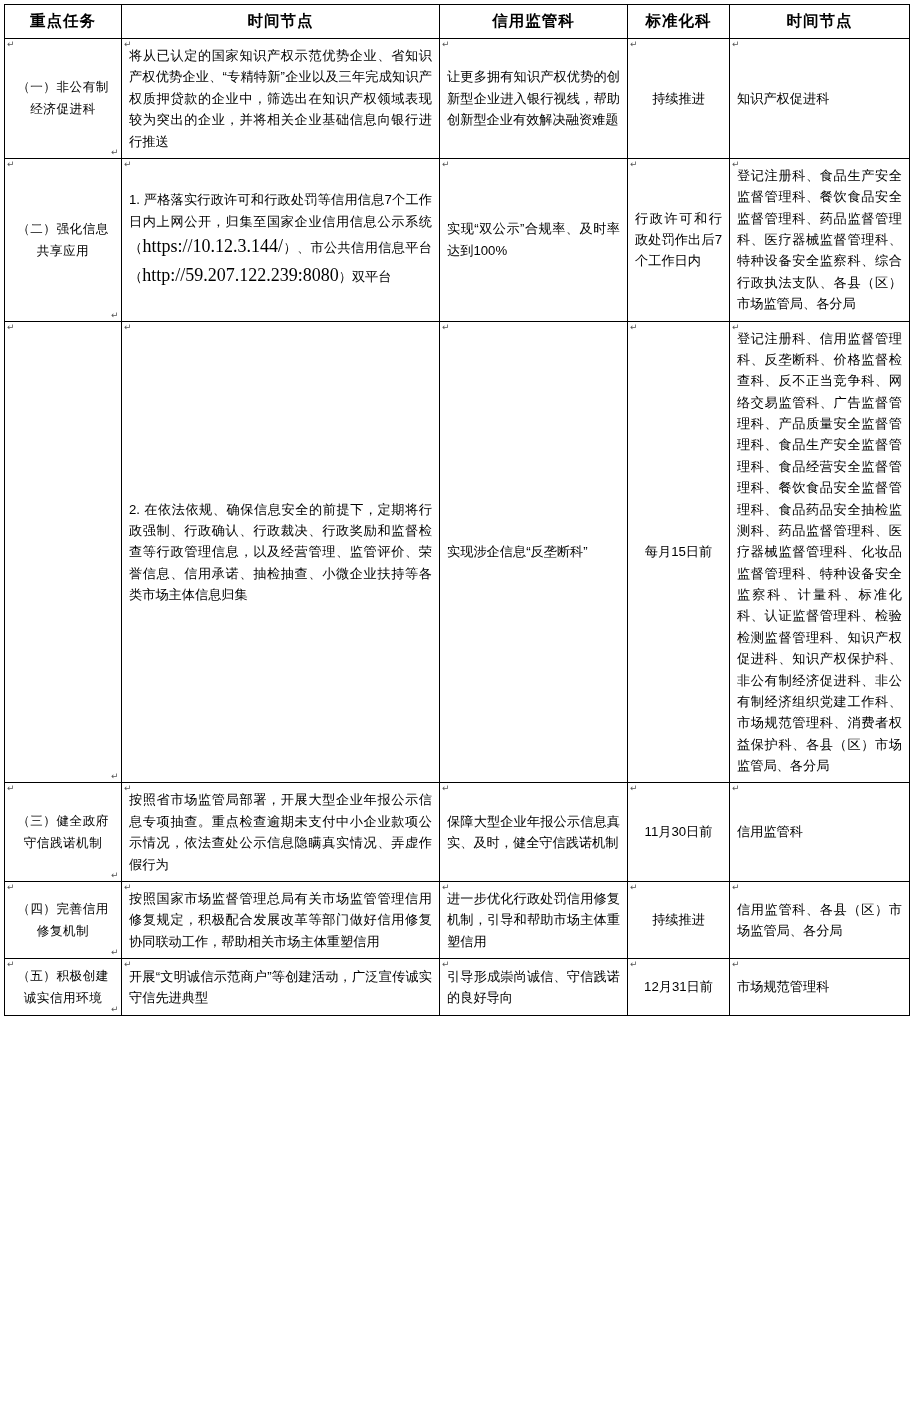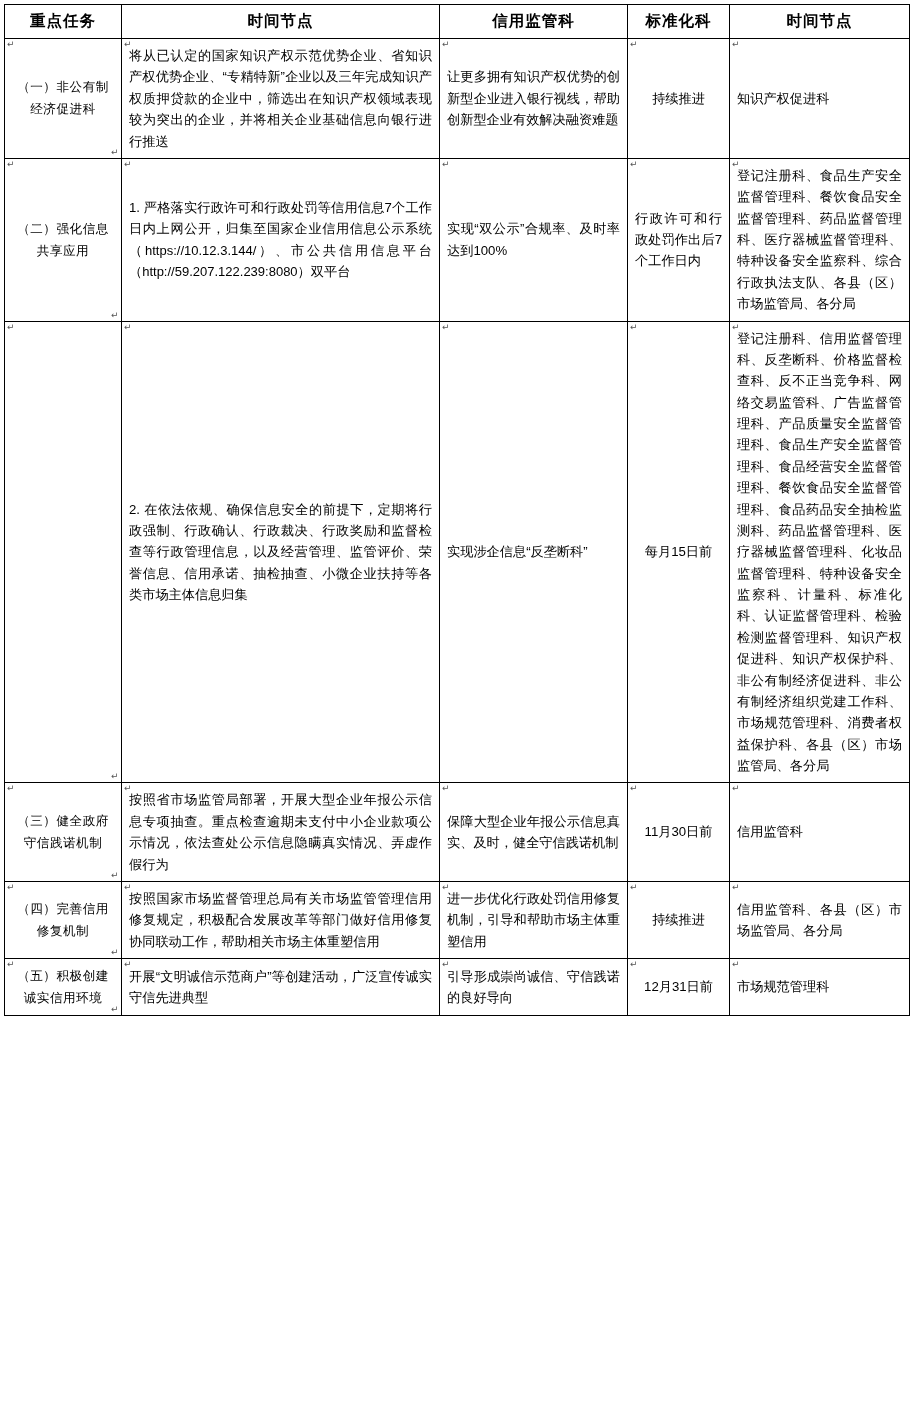--- a/index.html
+++ b/index.html
@@ -71,22 +71,22 @@
     text-justify: inter-ideograph;
     padding: 8px 8px;
   }
   .time-cell.center { text-align: center; }
   .unit-cell {
     text-align: justify;
     text-justify: inter-ideograph;
     padding: 8px 9px;
   }
   .mono {
-    font-family: Liberation Sans, sans-serif;
-    font-size: 13px;
+    font-family: Liberation Serif, serif;
+    font-size: 18px;
     letter-spacing: 0px;
   }
   
   .mark {
     position: absolute;
     font-size: 9px;
     color: #555;
     font-family: "DejaVu Sans", sans-serif;
     line-height: 1;
     pointer-events: none;

